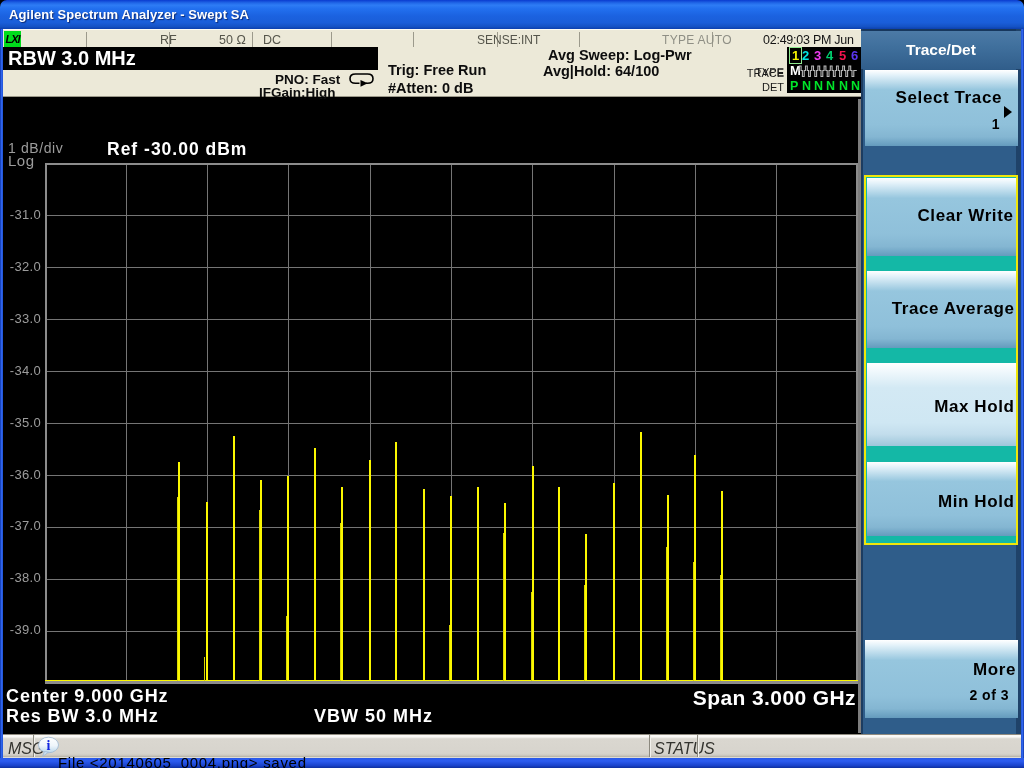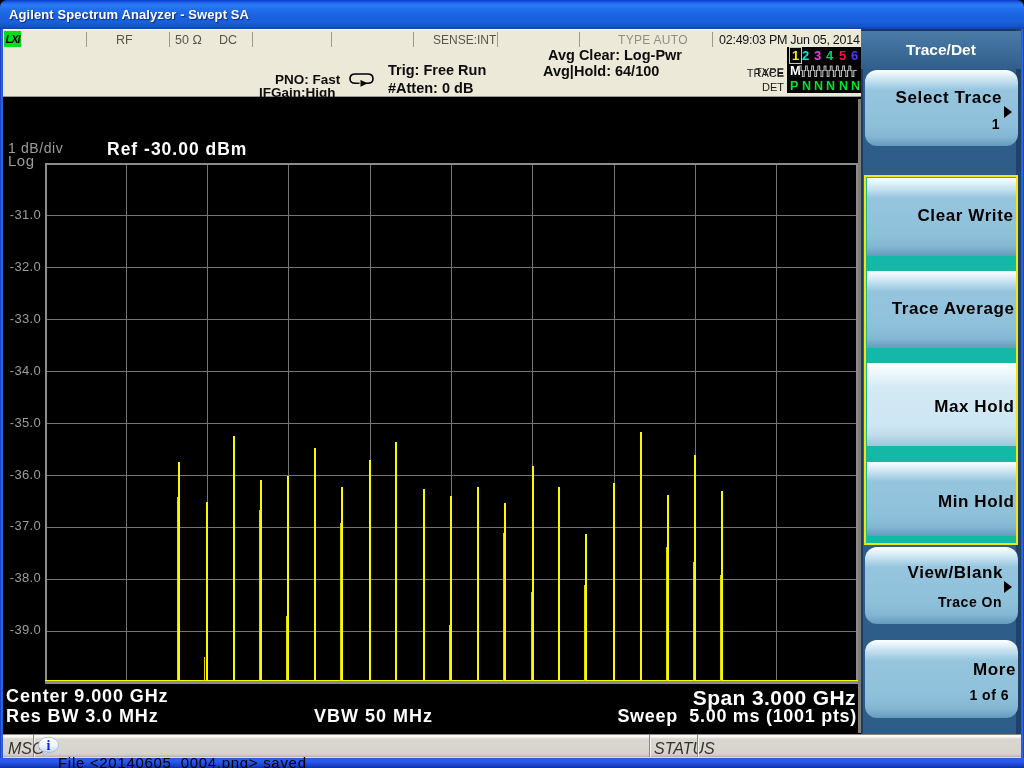--- a/index.html
+++ b/index.html
@@ -12,21 +12,21 @@
     background:linear-gradient(180deg,#0a3bcf 0%,#2168e8 10%,#2e7cf5 18%,#2270ef 30%,#1b62e0 55%,#1a5ed9 78%,#1452c4 92%,#0c3fae 100%);
     border-radius:7px 7px 0 0;}
   #titletext{left:9px;top:7px;color:#fff;font-size:13px;font-weight:bold;
     text-shadow:1px 1px 1px rgba(10,30,90,.8);letter-spacing:0.1px;}
   #lborder{left:0;top:29px;width:3px;height:729px;background:linear-gradient(90deg,#1036a8,#2f64ec,#2054d6);}
   #rborder{left:1021px;top:29px;width:3px;height:729px;background:linear-gradient(90deg,#2054d6,#2f64ec,#1036a8);}
   #bstrip{left:0;top:758px;width:1024px;height:10px;background:linear-gradient(180deg,#2a59e8 0%,#2c5cf0 30%,#1a43cc 75%,#0e2f9e 100%);}
   
   #statusstrip{left:3px;top:29px;width:859px;height:18px;background:#ece9d8;border-top:1px solid #fdfdf6;}
   .sdiv{position:absolute;top:2px;width:1px;height:15px;background:#9c9a8c;}
-  .stxt{position:absolute;top:2.5px;font-size:12.5px;color:#55554b;}
+  .stxt{position:absolute;top:2.5px;font-size:12.5px;color:#55554b;margin-left:44px;}
   #lxi{left:1px;top:1px;width:17px;height:16px;background:#00dd1c;color:#000;
     font-size:11px;font-weight:bold;font-style:italic;text-align:center;line-height:16px;letter-spacing:-1px;}
   
   #hdr{left:3px;top:47px;width:859px;height:49px;background:#ece9d8;border-bottom:1.5px solid #9b9889;}
   #rbwbar{left:0;top:0;width:375px;height:23px;background:#000;color:#fff;}
   #rbwbar span{position:absolute;left:5px;top:-0.5px;font-size:20px;font-weight:bold;}
   .htxt{position:absolute;font-size:13.5px;font-weight:bold;color:#0d0d0d;}
   
   .ttlbl{position:absolute;font-size:11px;color:#1a1a1a;text-align:right;width:40px;}
   #tblk{left:784px;top:0;width:74px;height:46px;background:#000;}
@@ -35,21 +35,21 @@
   #graph{left:3px;top:99px;width:855px;height:634px;background:#000;}
   #gedge{left:858px;top:99px;width:3px;height:634px;background:#7d7d7d;}
   .gray{color:#9c9c9c;}
   .ylab{position:absolute;font-size:13px;color:#9c9c9c;width:38px;text-align:right;left:0;letter-spacing:0.3px;}
   
   #panel{left:861px;top:29px;width:160px;height:705px;background:#2f5d8a;}
   #phead{left:0;top:2px;width:160px;height:38px;
     background:linear-gradient(180deg,#4c7aa6 0%,#40709d 40%,#315e8b 100%);
     color:#fff;text-align:center;font-size:15.5px;font-weight:bold;line-height:38px;}
   .btn{position:absolute;left:4px;width:153px;
-    background:linear-gradient(180deg,#ffffff 0%,#e2f1f9 7%,#96c6de 26%,#8fc0da 72%,#84b6d2 88%,#649bbd 100%);border-radius:12px;}
+    background:linear-gradient(180deg,#ffffff 0%,#e2f1f9 7%,#96c6de 26%,#8fc0da 72%,#84b6d2 88%,#649bbd 100%);}
   .gbtn.btnlight,.btnlight{background:linear-gradient(180deg,#ffffff 0%,#f0f8fc 10%,#d3e9f4 30%,#cfe7f3 72%,#c2ddec 86%,#9dc6da 100%);}
   .btxt{position:absolute;right:6px;font-size:17px;font-weight:bold;color:#000;white-space:nowrap;letter-spacing:0.6px;}
   .bsub{position:absolute;right:10px;font-size:14px;font-weight:bold;color:#000;letter-spacing:0.5px;}
   .arr{position:absolute;right:3px;width:0;height:0;border-left:8px solid #000;
     border-top:6px solid transparent;border-bottom:6px solid transparent;}
   #ygroup{left:2.5px;top:146px;width:150.5px;height:366px;border:2.5px solid #f0e70a;background:#14b8a6;}
   .gbtn{position:absolute;left:1px;width:149px;
     background:linear-gradient(180deg,#ffffff 0%,#e2f1f9 7%,#96c6de 26%,#8fc0da 72%,#84b6d2 88%,#649bbd 100%);}
   
   #msgbar{left:3px;top:734px;width:1018px;height:24px;
@@ -78,29 +78,32 @@
   <div class="sdiv" style="left:709px"></div>
   <div class="stxt" style="left:113px">RF</div>
   <div class="stxt" style="left:172px">50 Ω</div>
   <div class="stxt" style="left:216px">DC</div>
   <div class="stxt" style="left:430px;font-size:12px">SENSE:INT</div>
   <div class="stxt" style="left:615px;color:#8f8f85;font-size:12px;letter-spacing:0.3px">TYPE AUTO</div>
   <div class="stxt" style="left:716px;color:#141414;font-size:12.5px;letter-spacing:-0.25px">02:49:03 PM Jun 05, 2014</div>
 </div>
 
 <div class="abs" id="hdr">
+  <div class="abs" id="rbwbar">
+      <span>RBW 3.0 MHz</span>
+    </div>
   <div class="htxt" style="left:272px;top:25px">PNO: Fast</div>
   <div class="htxt" style="left:256px;top:37.5px">IFGain:High</div>
   <svg class="abs" style="left:346px;top:25px;overflow:visible" width="25" height="13" viewBox="0 0 25 13">
     <path d="M10.5 11.3 H6.5 Q1 11.3 1 6.65 Q1 2 6.5 2 H18.5 Q24 2 24 6.65 Q24 11.3 18.5 11.3 H17" fill="none" stroke="#000" stroke-width="1.6"></path>
     <path d="M11.5 7.9 L18.8 11.3 L11.5 14.7 Z" fill="#000"></path>
   </svg>
   <div class="htxt" style="left:385px;top:15px;font-size:14.5px">Trig: Free Run</div>
   <div class="htxt" style="left:385px;top:33px;font-size:14.5px">#Atten: 0 dB</div>
-  <div class="htxt" style="left:545px;top:0px;font-size:14.5px">Avg Clear: Log-Pwr</div>
+  <div class="htxt" style="left:545px;top:0px;font-size:14.5px">Avg Sweep: Log-Pwr</div>
   <div class="htxt" style="left:540px;top:16px;font-size:14.5px">Avg|Hold: 64/100</div>
   <div class="ttlbl" style="left:741px;top:20px">TRACE</div>
   <div class="ttlbl" style="left:741px;top:19px">TYPE</div>
   <div class="ttlbl" style="left:741px;top:34px">DET</div>
   <div class="abs" id="tblk">
     <div class="tr1" style="left:2px;color:#f6f000;border:1px solid #8fe98f;padding:0 2px;top:0">1</div>
     <div class="tr1" style="left:15px;color:#00e5e5">2</div>
     <div class="tr1" style="left:27px;color:#f03cf0">3</div>
     <div class="tr1" style="left:39px;color:#00cf6e">4</div>
     <div class="tr1" style="left:52px;color:#f5134e">5</div>
@@ -185,21 +188,20 @@
       <line x1="581.6" y1="581.5" x2="581.6" y2="486" stroke="#dcd800" stroke-width="1"></line>
       <line x1="663.4" y1="581.5" x2="663.4" y2="448" stroke="#dcd800" stroke-width="1"></line>
       <line x1="690.3" y1="581.5" x2="690.3" y2="463" stroke="#dcd800" stroke-width="1"></line>
       <line x1="717" y1="581.5" x2="717" y2="476" stroke="#dcd800" stroke-width="1"></line>
     </svg>
 
   <div class="abs b" style="left:3px;top:587px;font-size:18px;color:#fff;letter-spacing:0.9px">Center 9.000 GHz</div>
   <div class="abs b" style="right:2px;top:587px;font-size:21px;color:#fff;letter-spacing:0.4px">Span 3.000 GHz</div>
   <div class="abs b" style="left:3px;top:607px;font-size:18px;color:#fff;letter-spacing:0.9px">Res BW 3.0 MHz</div>
   <div class="abs b" style="left:311px;top:607px;font-size:18px;color:#fff;letter-spacing:1px">VBW 50 MHz</div>
-  <div class="abs b" style="right:1px;top:607px;font-size:18px;color:#fff;letter-spacing:0.7px">Sweep&nbsp; 5.00 ms (1001 pts)</div>
 </div>
 <div class="abs" id="gedge"></div>
 
 <div class="abs" id="panel">
   <div class="abs" style="left:0;top:0;width:160px;height:3px;background:#17375d"></div>
   <div class="abs" style="left:0;top:0;width:2px;height:705px;background:#1c3c60"></div>
   <div class="abs" style="left:155px;top:0;width:5px;height:705px;background:#1f4269"></div>
   <div class="abs" id="phead">Trace/Det</div>
   <div class="btn" style="top:41px;height:76px">
     <div class="btxt" style="top:18px;right:16px">Select Trace</div>
@@ -213,28 +215,23 @@
     <div class="gbtn" style="top:94px;height:77px">
         <div class="btxt" style="top:28px;right:1px">Trace Average</div>
       </div>
     <div class="gbtn btnlight" style="top:186px;height:83px">
         <div class="btxt" style="top:34px;right:1px">Max Hold</div>
       </div>
     <div class="gbtn" style="top:285px;height:74px">
         <div class="btxt" style="top:30px;right:1px">Min Hold</div>
       </div>
   </div>
-  <div class="btn" style="top:518px;height:77px">
-    <div class="btxt" style="top:16px;right:15px">View/Blank</div>
-    <div class="arr" style="top:34px;right:6px"></div>
-    <div class="bsub" style="top:47px;right:16px">Trace On</div>
-  </div>
   <div class="btn" style="top:611px;height:78px">
     <div class="btxt" style="top:20px;right:2px">More</div>
-    <div class="bsub" style="top:47px;right:9px">1 of 6</div>
+    <div class="bsub" style="top:47px;right:9px">2 of 3</div>
   </div>
 </div>
 
 <div class="abs" id="msgbar">
   <div class="mdiv" style="left:30px"></div>
   <div class="abs small" style="left:5px;top:6px">MSG</div>
   <svg class="abs" style="left:35px;top:3px;overflow:visible" width="21" height="20" viewBox="0 0 21 20">
     <defs>
         <linearGradient id="ig" x1="0" y1="0" x2="0" y2="1">
       <stop offset="0" stop-color="#ffffff"></stop>

